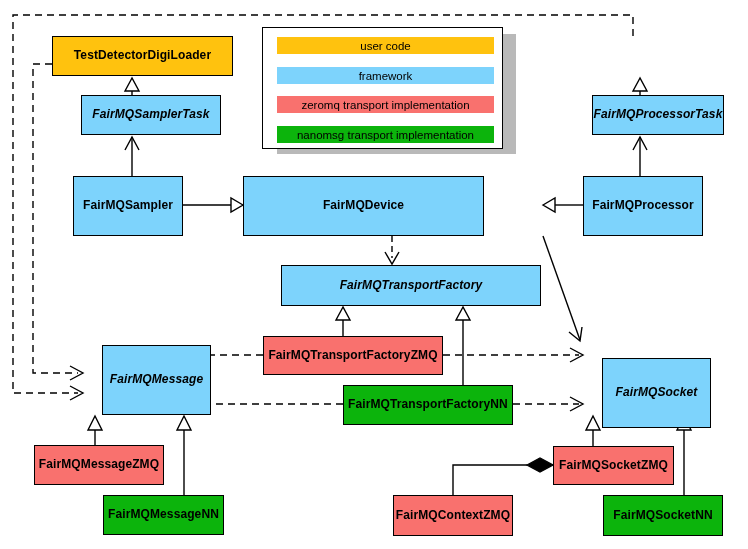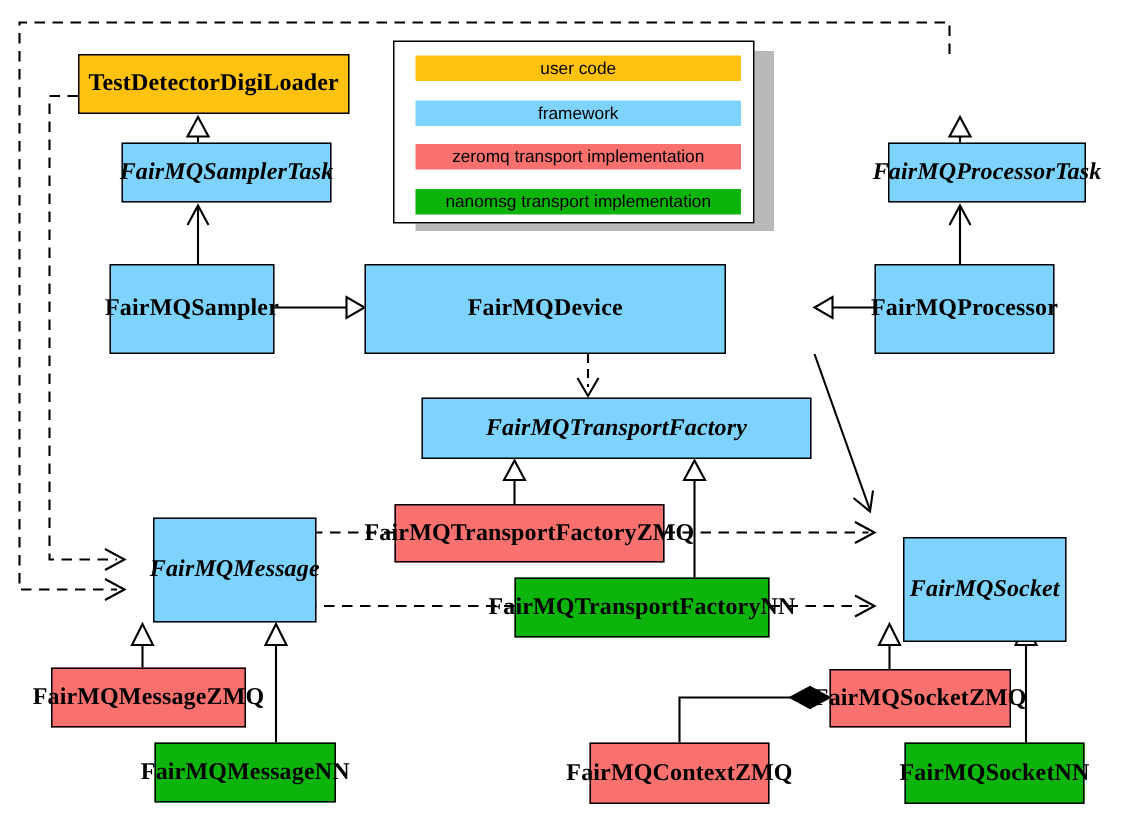--- a/index.html
+++ b/index.html
@@ -9,25 +9,24 @@
     background:#ffffff;
     font-family:"Liberation Sans","DejaVu Sans",sans-serif;
     overflow:hidden;
   }
   svg.wires{position:absolute;left:0;top:0;width:748px;height:549px;}
   .node{
     position:absolute;
     box-sizing:border-box;
     border:1.4px solid #000;
     display:flex;align-items:center;justify-content:center;
-    font-size:16px;font-weight:bold;color:#000;
+    font-size:12px;font-weight:bold;color:#000;
     text-align:center;line-height:1.1;
     letter-spacing:0.1px;
     white-space:nowrap;
-    font-family:Liberation Serif, serif;
   }
   .abstract{font-style:italic;margin-left:18px;}
   .c-user{background:#FFC20E;}
   .c-fw{background:#7dd3fc;}
   .c-zmq{background:#F9716E;}
   .c-nn{background:#0CB40C;}
   #legend{
     position:absolute;left:262px;top:27px;width:241px;height:122px;
     box-sizing:border-box;border:1.5px solid #000;background:#fff;
     box-shadow:14px 6px 0 -1px #b9b9b9;

